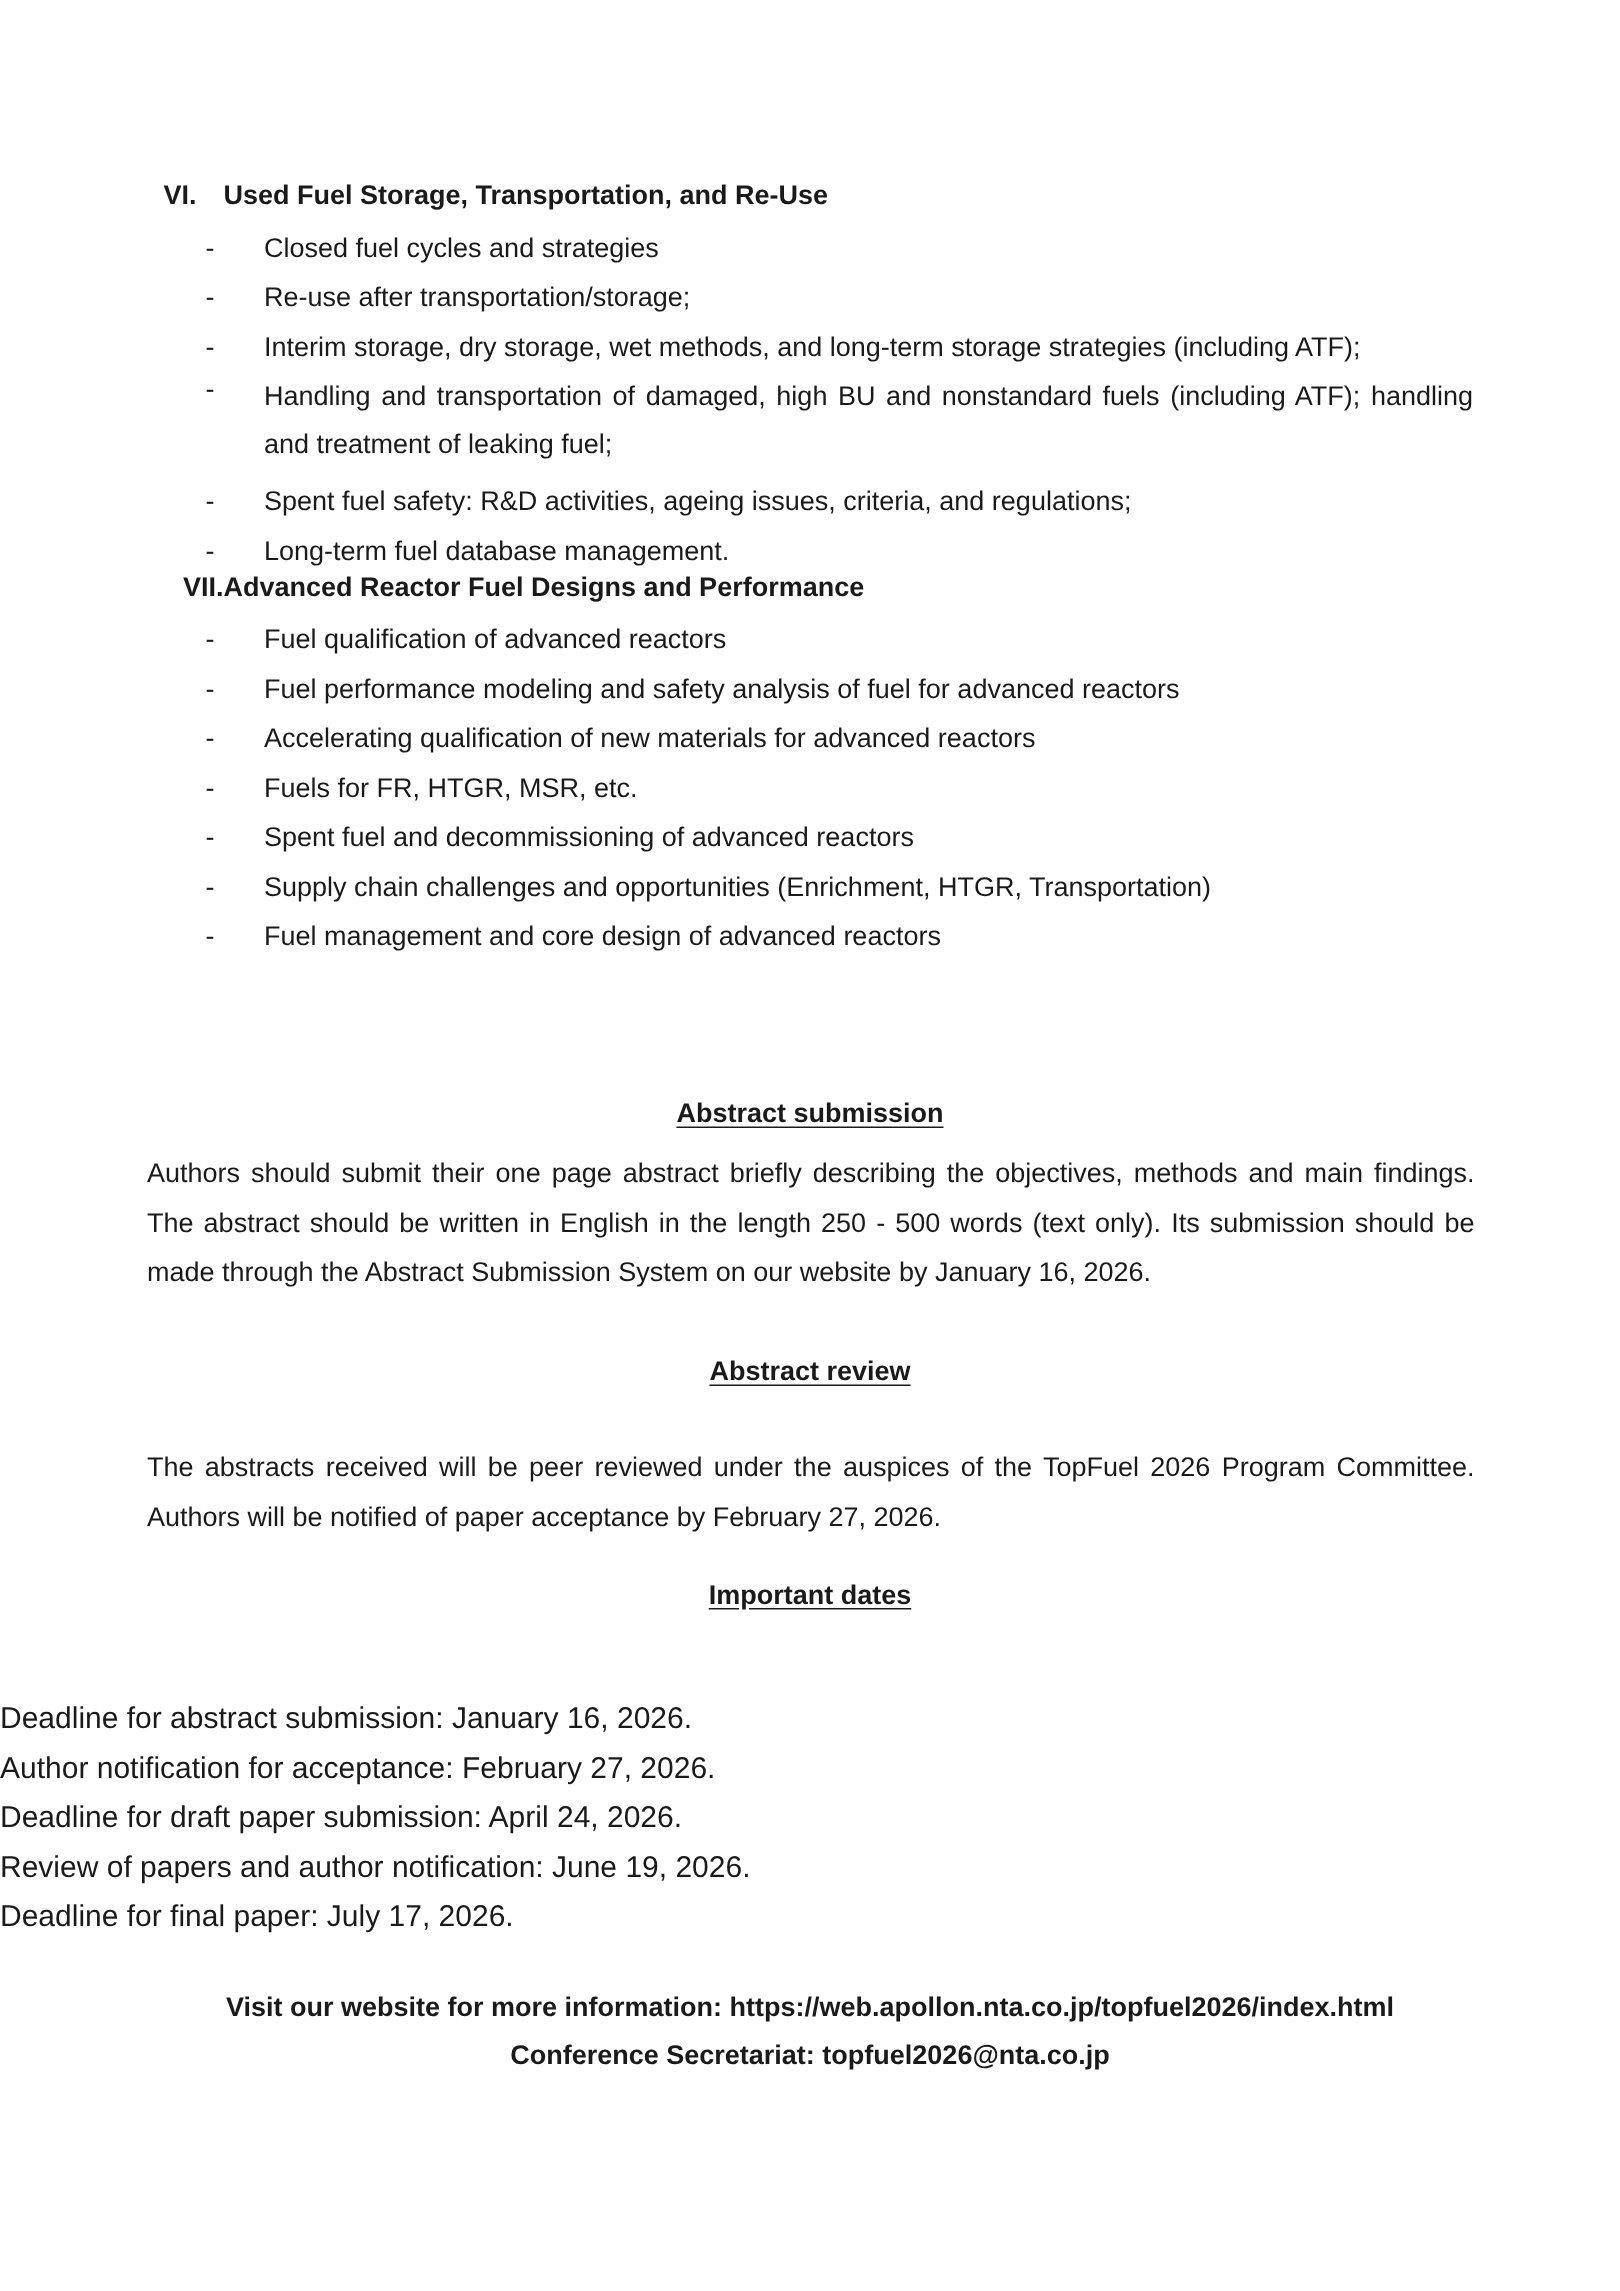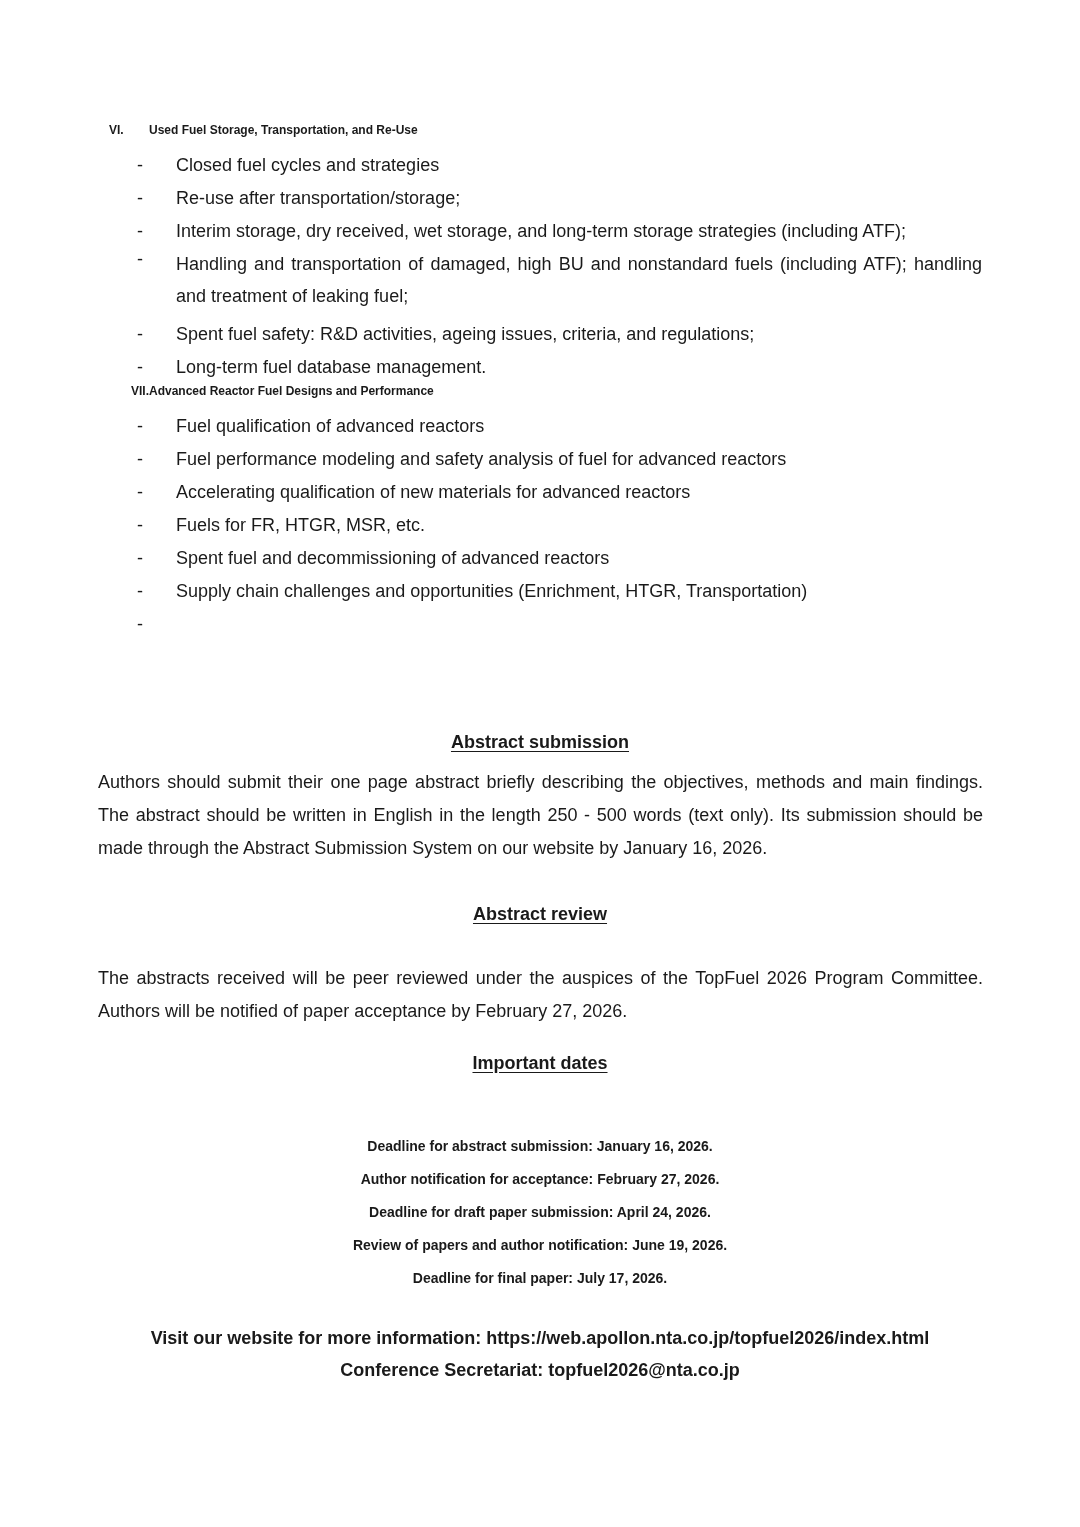--- a/index.html
+++ b/index.html
@@ -18,21 +18,21 @@
     .page {
       position: absolute;
       left: 0;
       top: 0;
       width: 1080px;
       height: 1527px;
     }
     .section-heading {
       position: absolute;
       left: 109px;
-      font-size: 12px;
+      font-size: 18px;
       font-weight: bold;
       line-height: 22px;
       white-space: nowrap;
     }
     .section-heading .num {
       display: inline-block;
       width: 40px;
     }
     .bullet-list {
       position: absolute;
@@ -79,27 +79,26 @@
       font-size: 18px;
       line-height: 33px;
       text-align: justify;
       margin: 0;
     }
     .dates {
       position: absolute;
       left: 0;
       width: 1080px;
       top: 1130px;
-      text-align: center;
-      font-size: 14px;
+      text-align: left;
+      font-size: 20px;
       line-height: 33px;
       margin: 0;
       padding: 0;
       list-style: none;
-      font-weight: bold;
     }
     .footer-line {
       position: absolute;
       left: 0;
       width: 1080px;
       text-align: center;
       font-size: 18px;
       font-weight: bold;
       line-height: 22px;
     }
@@ -116,21 +115,21 @@
     <li class="bullet-item">
       <span class="dash">-</span>
       <span class="text">Closed fuel cycles and strategies</span>
     </li>
     <li class="bullet-item">
       <span class="dash">-</span>
       <span class="text">Re-use after transportation/storage;</span>
     </li>
     <li class="bullet-item">
       <span class="dash">-</span>
-      <span class="text">Interim storage, dry received, wet storage, and long-term storage strategies (including ATF);</span>
+      <span class="text">Interim storage, dry storage, wet methods, and long-term storage strategies (including ATF);</span>
     </li>
     <li class="bullet-item justify">
       <span class="dash">-</span>
       <span class="text">Handling and transportation of damaged, high BU and nonstandard fuels (including ATF); handling and treatment of leaking fuel;</span>
     </li>
     <li class="bullet-item">
       <span class="dash">-</span>
       <span class="text">Spent fuel safety: R&amp;D activities, ageing issues, criteria, and regulations;</span>
     </li>
     <li class="bullet-item">
@@ -162,20 +161,21 @@
     <li class="bullet-item">
       <span class="dash">-</span>
       <span class="text">Spent fuel and decommissioning of advanced reactors</span>
     </li>
     <li class="bullet-item">
       <span class="dash">-</span>
       <span class="text">Supply chain challenges and opportunities (Enrichment, HTGR, Transportation)</span>
     </li>
     <li class="bullet-item">
       <span class="dash">-</span>
+      <span class="text">Fuel management and core design of advanced reactors</span>
     </li>
   </ul>
 
   <div class="centered-title" style="top:731px;">Abstract submission</div>
   <p class="paragraph" style="top:766px;">Authors should submit their one page abstract briefly describing the objectives, methods and main findings. The abstract should be written in English in the length 250 - 500 words (text only). Its submission should be made through the Abstract Submission System on our website by January 16, 2026.</p>
 
   <div class="centered-title" style="top:903px;">Abstract review</div>
   <p class="paragraph" style="top:962px;">The abstracts received will be peer reviewed under the auspices of the TopFuel 2026 Program Committee. Authors will be notified of paper acceptance by February 27, 2026.</p>
 
   <div class="centered-title" style="top:1052px;text-decoration:underline;">Important dates</div>

